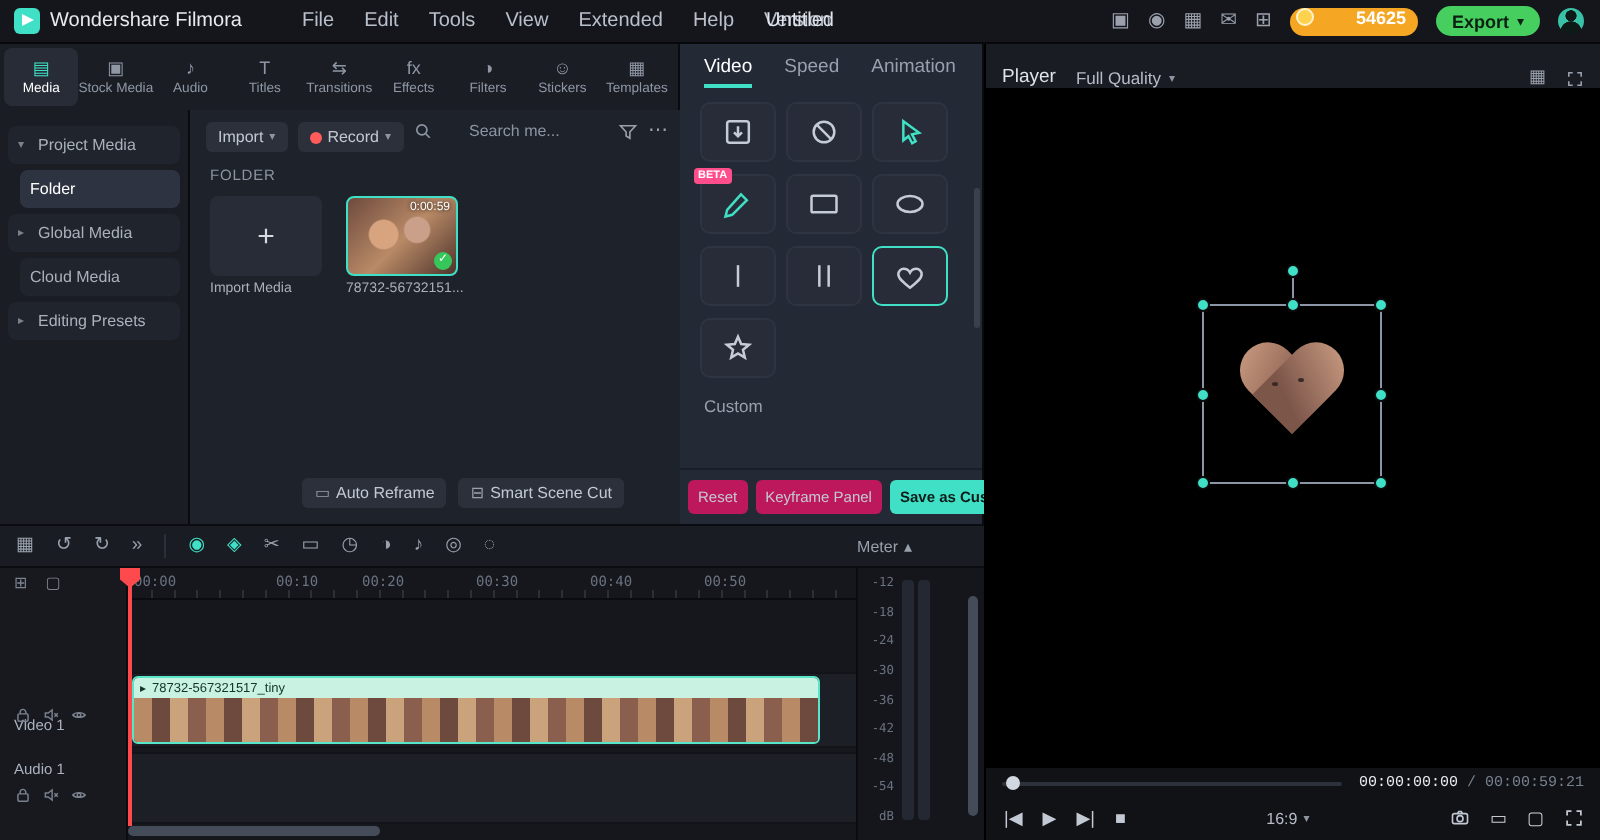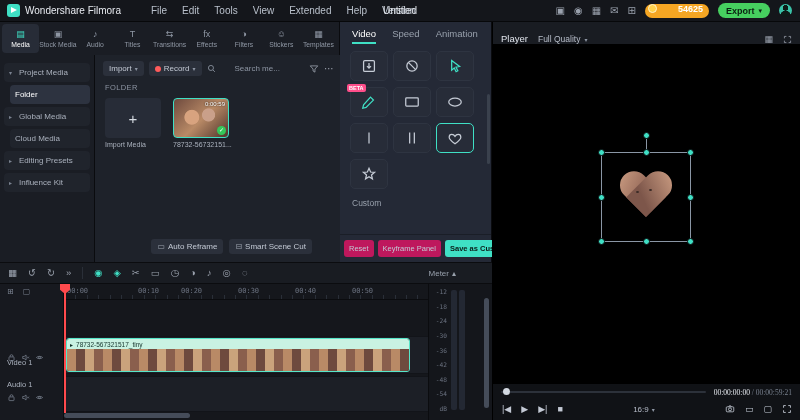--- a/index.html
+++ b/index.html
@@ -38,21 +38,21 @@
   
   .sidebar{position:absolute;top:55px;left:0;width:95px;height:207px;background:#1a1d24;
     border-right:1px solid #0a0b0e;padding-top:5px}
   .side-item{height:19px;margin:3px 4px;display:flex;align-items:center;gap:4px;font-size:8px;
     color:#aab1bd;background:#20242c;border-radius:4px;padding:0 5px;white-space:nowrap}
   .side-item .arrow{font-size:6px;color:#7a8290;width:6px;flex:none}
   .side-item.child{margin-left:10px}
   .side-item.selected{background:#2d3340;color:#fff}
   
   .media-content{position:absolute;top:55px;left:95px;width:245px;height:207px;background:#1e222a}
-  .media-toolbar{display:flex;align-items:center;gap:5px;padding:6px 6px 4px 8px}
+  .media-toolbar{display:flex;align-items:flex-start;gap:5px;padding:6px 6px 4px 8px}
   .btn-dark{background:#2b303b;border-radius:3px;font-size:8px;color:#c3c9d4;padding:3px 6px;
     display:flex;align-items:center;gap:3px;white-space:nowrap}
   .caret{font-size:6px;color:#8d95a3}
   .record-dot{width:6px;height:6px;border-radius:50%;background:var(--record-red,#ff5b5b)}
   .search-box{display:flex;align-items:center;gap:19px;flex:1;min-width:0}
   .search-input{background:transparent;border:none;outline:none;font-size:8px;color:#c6ccd6;width:52px}
   .search-input::placeholder{color:#8d95a3}
   .folder-label{font-size:7.5px;color:#8d95a3;padding:3px 10px;letter-spacing:.4px}
   .media-grid{display:flex;gap:12px;padding:3px 10px}
   .media-item{width:56px}
@@ -105,21 +105,21 @@
     transform:rotate(-45deg);transform-origin:0 100%}
   .heart::after{left:0;transform:rotate(45deg);transform-origin:100% 100%;
     background:linear-gradient(200deg,#c89a80,#7d564a 72%)}
   .eye{position:absolute;width:3px;height:2px;border-radius:50%;background:#3a2a26;z-index:2}
   .sel-box{position:absolute;left:108px;top:108px;width:90px;height:90px;border:1px solid #8a96a5}
   .handle{position:absolute;width:7px;height:7px;border-radius:50%;background:var(--accent,#3fe0c5);border:1px solid #0b0c0f}
   .rot-line{position:absolute;left:44px;top:-14px;width:1px;height:14px;background:#8a96a5}
   .scrub-row{position:absolute;top:364px;left:8px;right:8px;height:12px;display:flex;align-items:center}
   .scrub-line{flex:1;height:2px;background:#2c313a;border-radius:1px;position:relative}
   .scrub-dot{position:absolute;left:2px;top:-3px;width:7px;height:7px;border-radius:50%;background:#d2d8e0}
-  .timecode{font-family:Liberation Serif, serif;font-size:7.5px;margin-left:8px;white-space:nowrap}
+  .timecode{font-family:Liberation Mono, monospace;font-size:7.5px;margin-left:8px;white-space:nowrap}
   .tc-cur{color:#e7eaf0}.tc-sep,.tc-total{color:#78808e}
   .player-controls{position:absolute;bottom:0;left:0;width:308px;height:22px;display:flex;align-items:center;
     gap:10px;padding:0 9px;background:#101216}
   .pc-icon{font-size:9px;color:#c3c9d4;white-space:nowrap}
   .pc-spacer{flex:1}
   .aspect{display:flex;align-items:center;gap:3px;font-size:8px;color:#b6bcc8}
   
   .tl-toolbar{position:absolute;top:262px;left:0;width:492px;height:22px;background:#191c22;
     border-top:1px solid #0b0c0f;border-bottom:1px solid #0b0c0f;display:flex;align-items:center;gap:11px;padding:0 8px}
   .tt-icon{font-size:9.5px;color:#9aa1ad;line-height:1}
@@ -238,24 +238,20 @@
     <span class="arrow">▸</span>
     <span>Global Media</span>
     </div>
   <div class="side-item child">
     <span>Cloud Media</span>
     </div>
   <div class="side-item">
     <span class="arrow">▸</span>
     <span>Editing Presets</span>
     </div>
-  <div class="side-item">
-    <span class="arrow">▸</span>
-    <span>Influence Kit</span>
-    </div>
 </div>
 
 <div class="media-content">
   <div class="media-toolbar">
     <div class="btn-dark">
       <span>Import</span>
       <span class="caret">▾</span>
     </div>
     <div class="btn-dark">
       <span class="record-dot"></span>

